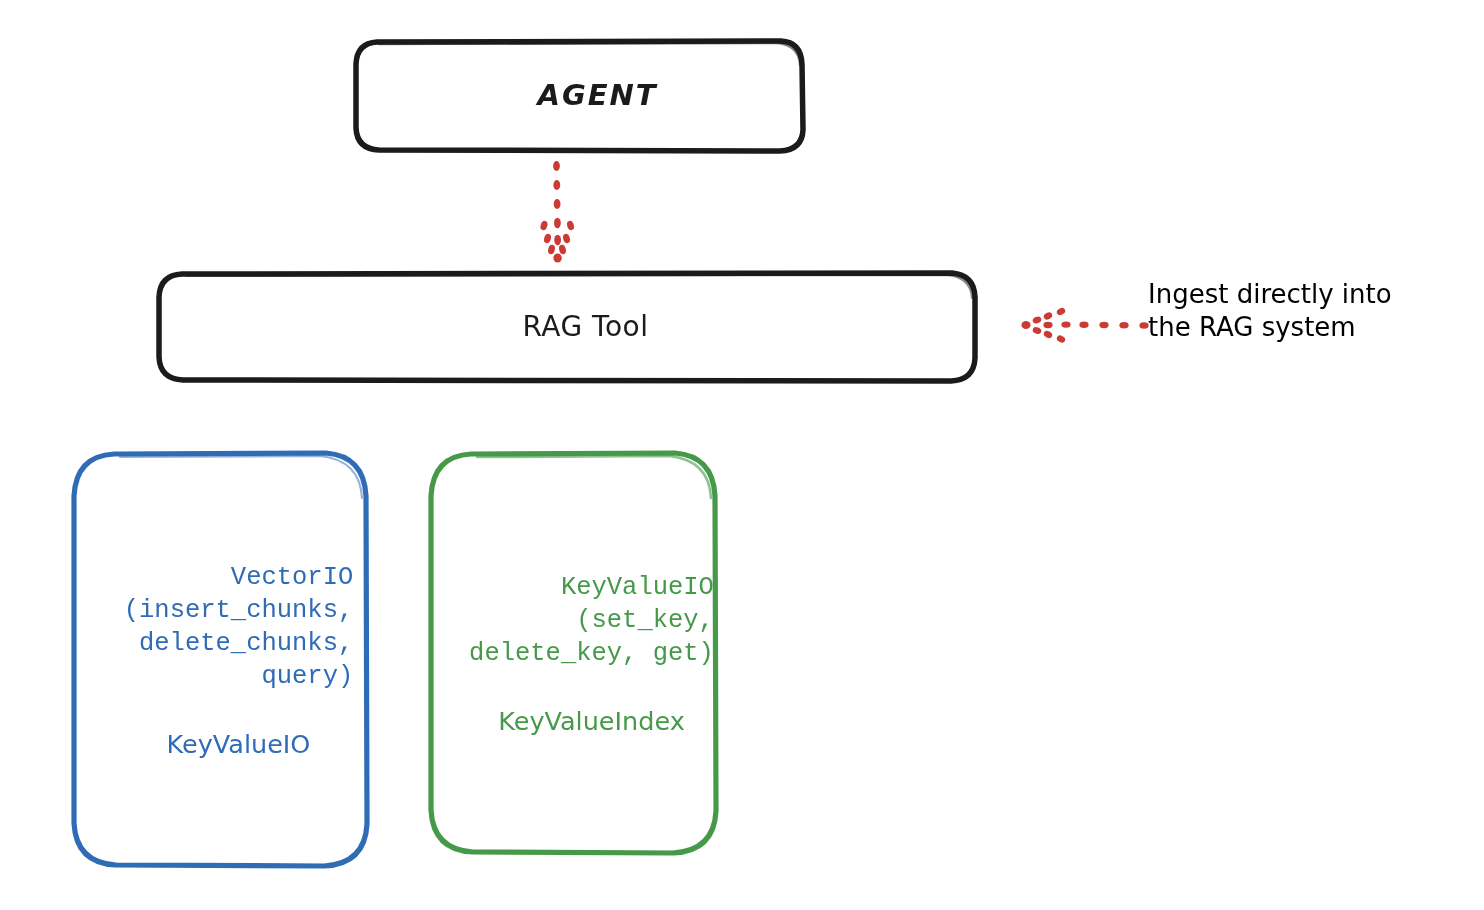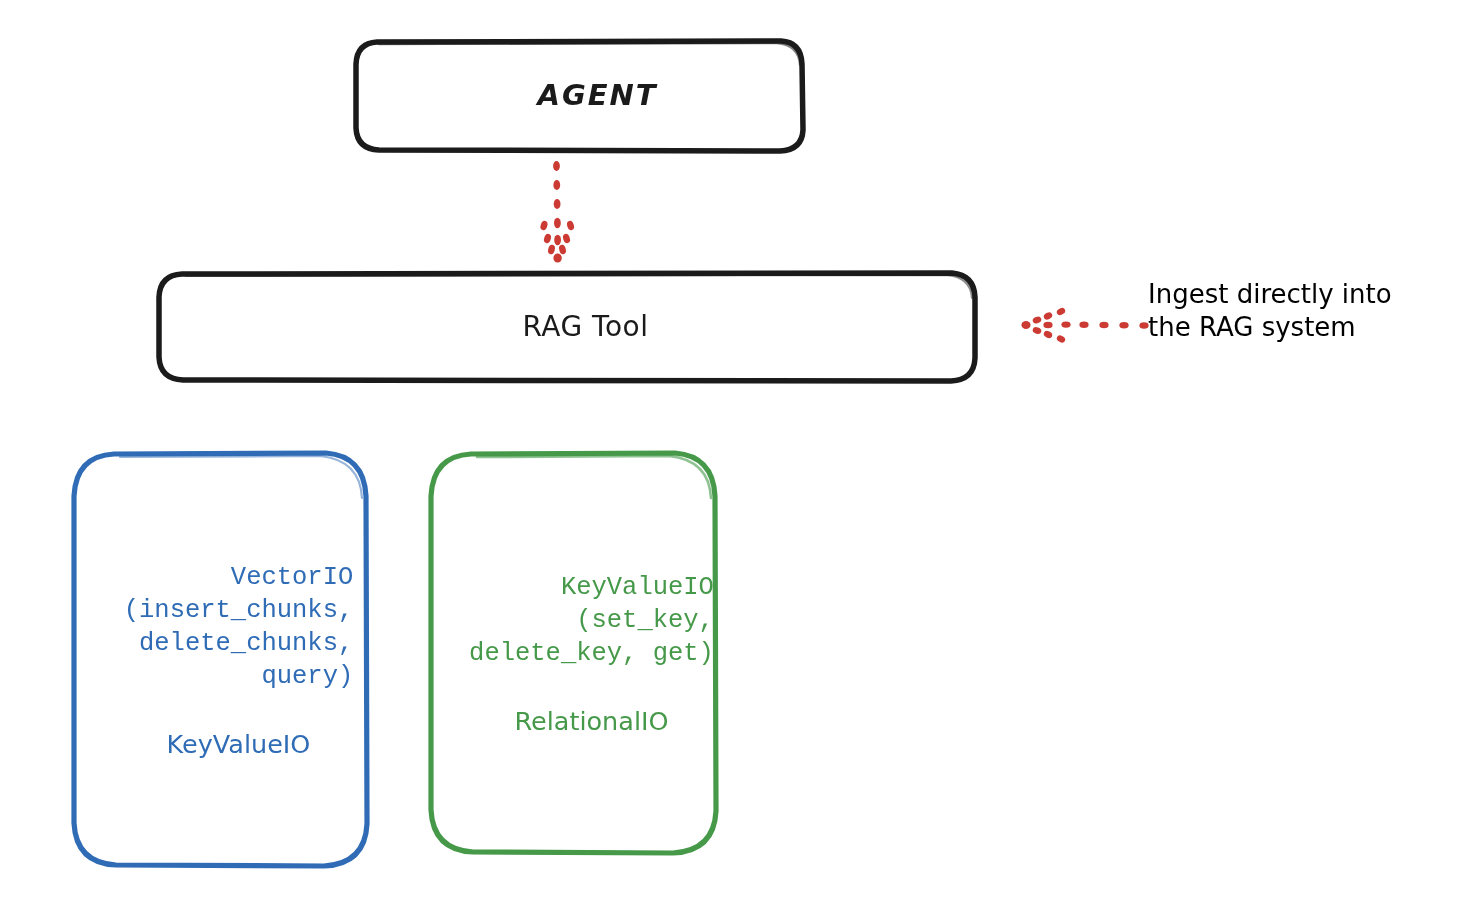--- a/index.html
+++ b/index.html
@@ -227,17 +227,17 @@
   </div>
 
   <div class="node" id="keyvalue-node">
     <svg class="sketch-border" viewBox="0 0 292 407" preserveAspectRatio="none">
       <path d="M44,4 L248,3 Q286,6 288,46 L289,361 Q287,401 246,403 L46,402 Q6,400 4,360 L4,46 Q6,6 44,4 Z" fill="#ffffff" stroke="#459949" stroke-width="5.2" stroke-linecap="round" stroke-linejoin="round"></path>
       <path d="M50,7 L242,6 Q282,10 284,48" fill="none" stroke="#459949" stroke-width="2.6" stroke-linecap="round" opacity="0.6"></path>
     </svg>
     <div class="leaf-label">KeyValueIO
 (set_key,
 delete_key, get)</div>
-    <div class="leaf-index">RelationalIO</div>
+    <div class="leaf-index">KeyValueIndex</div>
   </div>
 
 
 </div>
 
 </body></html>

